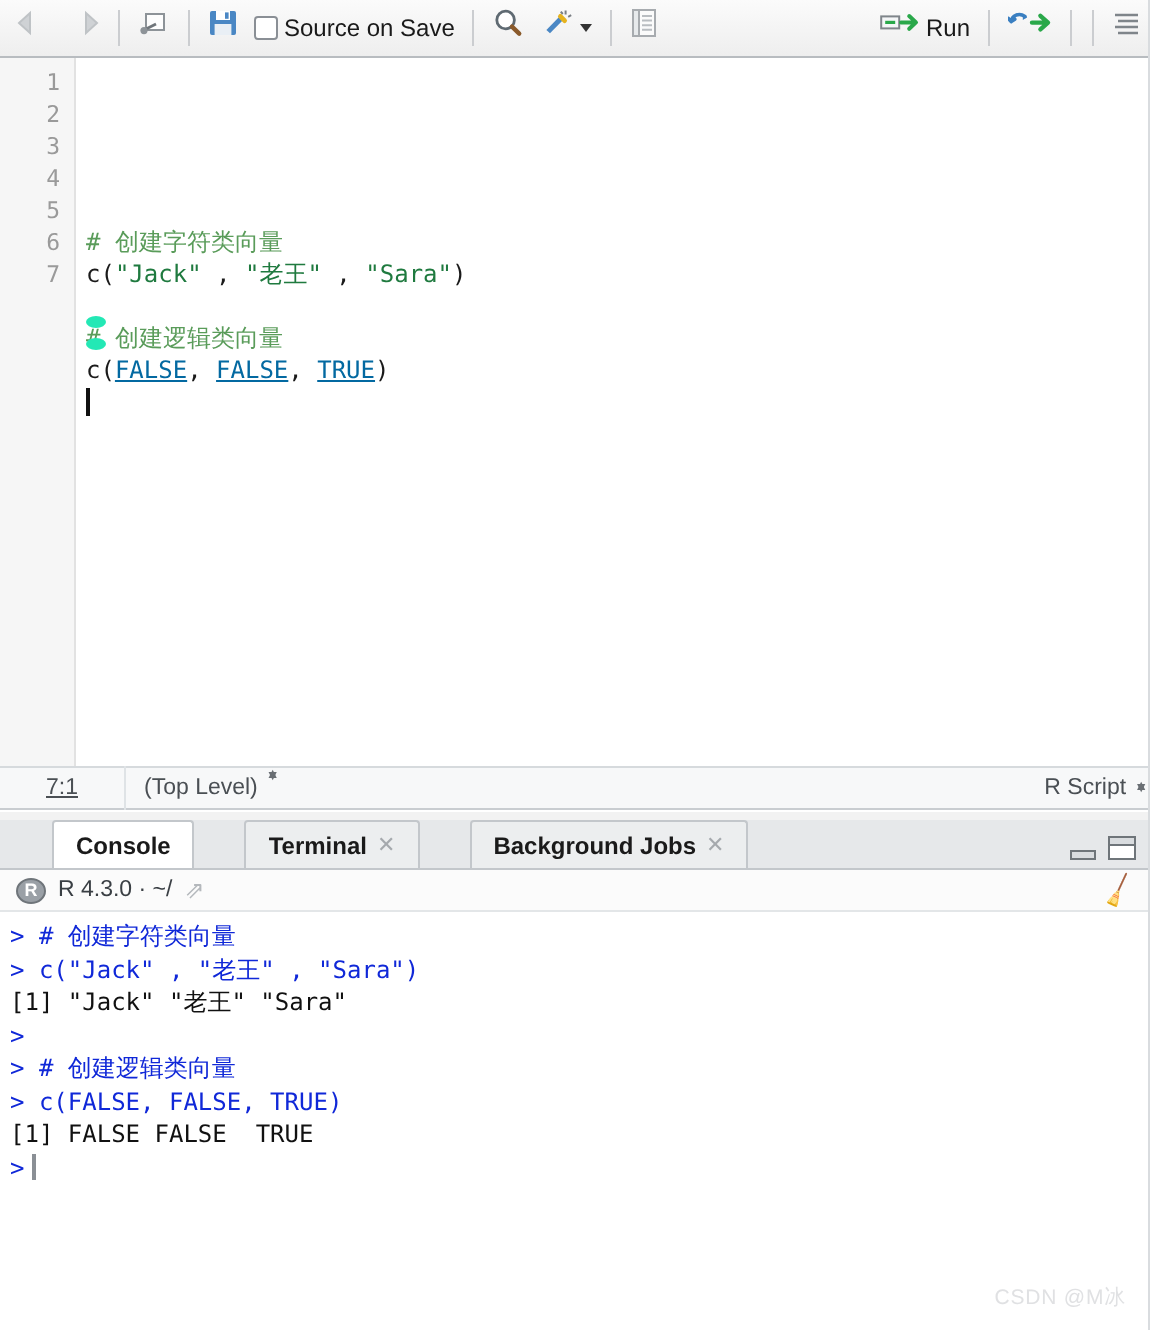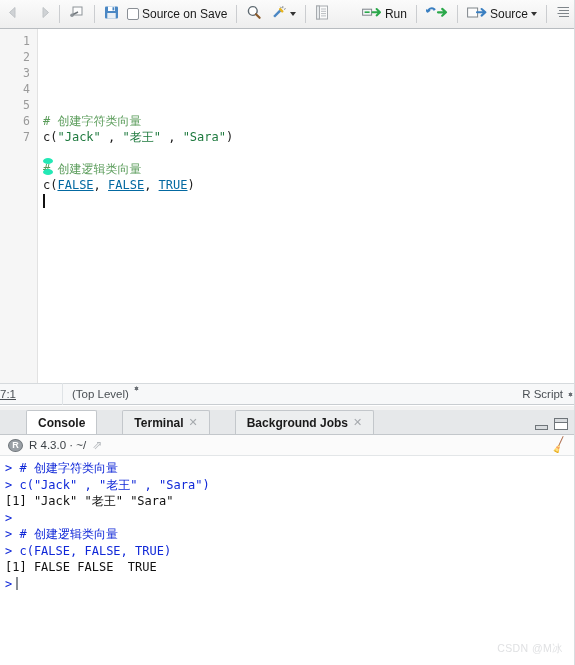--- a/index.html
+++ b/index.html
@@ -76,21 +76,21 @@
   }
   .ime-dot.d1 { top:129px; }
   .ime-dot.d2 { top:140px; }
 
   .status-bar {
     position:absolute; left:0; top:383px; width:575px; height:22px;
     background:#f7f8f9; border-top:1px solid #d6dadd; border-bottom:1px solid #c9cdd1;
     display:flex; align-items:center; font-size:11.5px; color:#4a4f54;
     border-right:1px solid #d3dadc;
   }
-  .sb-pos { width:62px; color:#4a4f54;text-decoration:underline; }
+  .sb-pos { width:62px; text-align:center; color:#4a4f54;text-decoration:underline; }
   .sb-div { width:1px; height:22px; background:#dfe3e6; }
   .sb-scope { padding-left:9px; display:flex; align-items:flex-start; gap:4px; }
   .sb-right { margin-left:auto; padding-right:0; display:flex; align-items:center; gap:4px; }
   .updown {
     display:inline-flex; flex-direction:column; gap:1px; line-height:0;
   }
   .updown i { font-style:normal; font-size:7px; color:#6a6f74; }
 
   
   .console-pane {
@@ -259,30 +259,20 @@
           <svg width="22" height="13" viewBox="0 0 22 13">
             <path d="M8.5 3.2 C5.5 1.2 2 2.6 1.6 5.8 M1.6 5.8 L0.2 4.2 M1.6 5.8 L3.4 4.6" stroke="#3a7fc1" stroke-width="1.8" fill="none" stroke-linecap="round"></path>
             <path d="M7.5 2.4 L9.6 3.6 L7.4 5 Z" fill="#3a7fc1"></path>
             <path d="M12 6.3 L19.5 6.3 M16.2 2.9 L20 6.3 L16.2 9.7" stroke="#2aa84a" stroke-width="2.2" fill="none" stroke-linecap="round" stroke-linejoin="round"></path>
           </svg>
         </span>
       </div>
 
       <div class="tb-sep"></div>
 
-      <div class="tb-btn">
-        <span>
-          <svg width="20" height="13" viewBox="0 0 20 13">
-            <rect x="0.6" y="2" width="10" height="9" fill="#fdfdfd" stroke="#7f858a" stroke-width="1"></rect>
-            <path d="M10 6.3 L18 6.3 M14.6 3 L18.4 6.3 L14.6 9.6" stroke="#3a7fc1" stroke-width="2.1" fill="none" stroke-linecap="round" stroke-linejoin="round"></path>
-          </svg>
-        </span>
-        <span class="tb-label">Source</span>
-        <span class="caret-dn"></span>
-      </div>
 
       <div class="tb-sep"></div>
 
       <div class="tb-btn">
         <span>
           <svg width="15" height="14" viewBox="0 0 15 14">
             <path d="M1.5 2.5 H13 M3 5.5 H13 M1.5 8.5 H13 M3 11.5 H13" stroke="#7f858a" stroke-width="1.2"></path>
           </svg>
         </span>
       </div>

